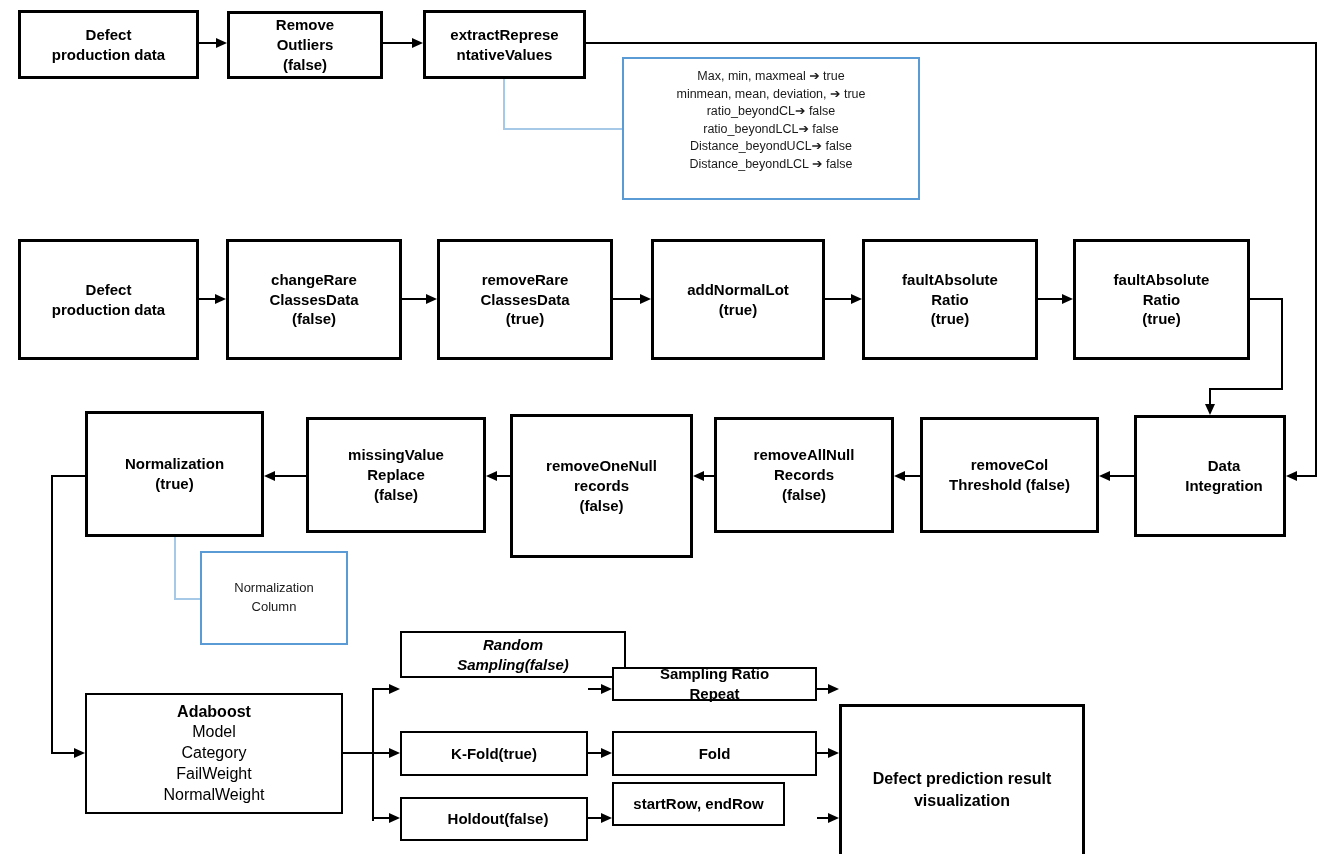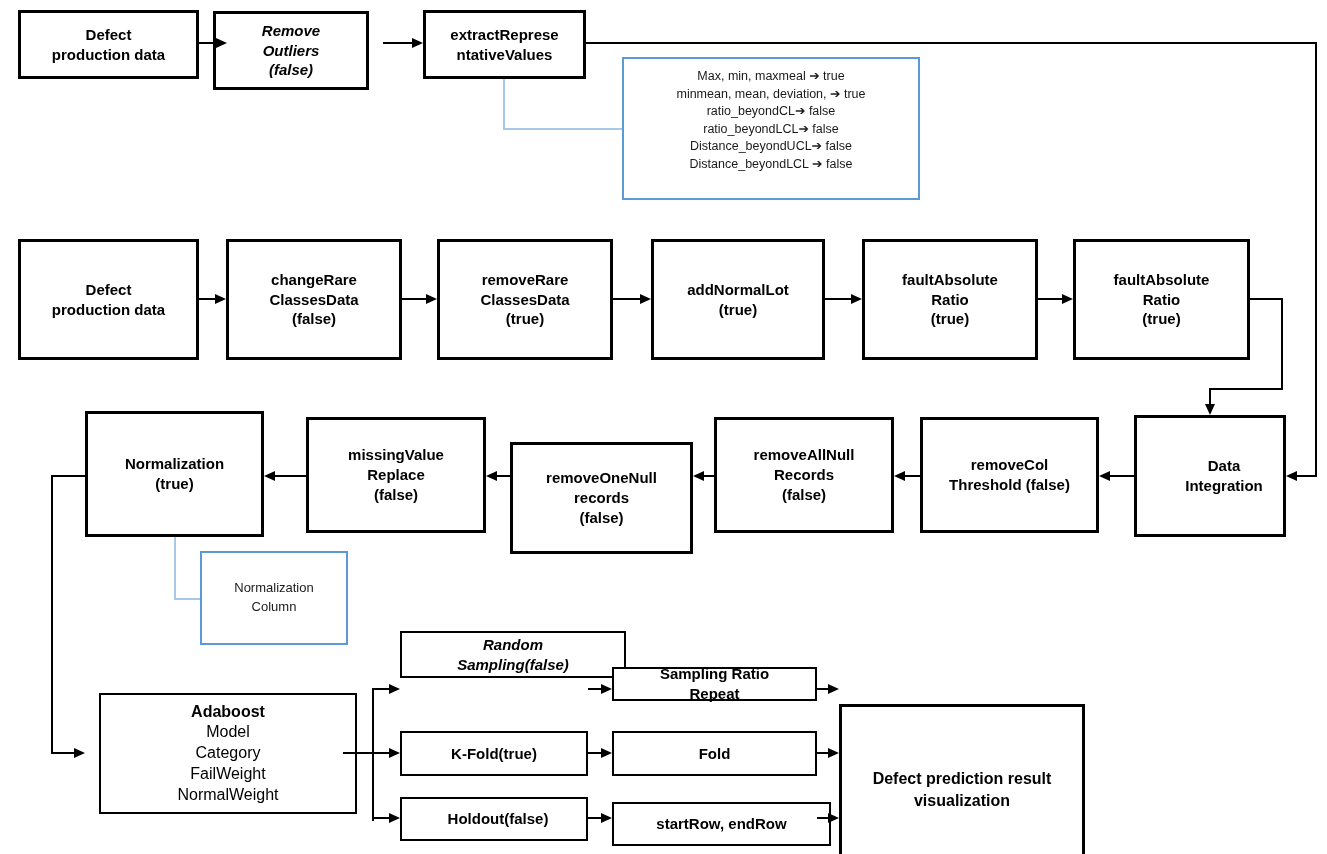--- a/index.html
+++ b/index.html
@@ -11,40 +11,40 @@
   .box.thin{border-width:2px;}
   .box.big{font-size:16px;margin-top:36px;}
   .bluebox{position:absolute;background:#fff;border:2px solid #5B9BD5;box-sizing:border-box;
        text-align:center;color:#1a1a1a;}
   .anno-lines{padding-top:9px;font-size:12.5px;line-height:17.6px;}
   .anno-lines span{display:block;}
   .anno-center{display:flex;align-items:center;justify-content:center;font-size:13px;
        line-height:1.45;white-space:pre-line;}
   .adb{position:absolute;box-sizing:border-box;background:#fff;border:2px solid #000;
        display:flex;flex-direction:column;align-items:center;justify-content:center;
-       font-size:16px;line-height:1.3;color:#000;text-align:center;margin-left:14px;}
+       font-size:16px;line-height:1.3;color:#000;text-align:center;}
   .adb .t{font-weight:bold;}
   .hl{position:absolute;height:2px;background:#000;}
   .vl{position:absolute;width:2px;background:#000;}
   .hl.blue,.vl.blue{background:#A6C9E8;}
   .ar{position:absolute;width:0;height:0;border-top:5px solid transparent;
       border-bottom:5px solid transparent;border-left:11px solid #000;}
   .al{position:absolute;width:0;height:0;border-top:5px solid transparent;
       border-bottom:5px solid transparent;border-right:11px solid #000;}
   .ad{position:absolute;width:0;height:0;border-left:5px solid transparent;
       border-right:5px solid transparent;border-top:11px solid #000;}
 </style>
 </head>
 <body>
 
 <div id="canvas">
 
   <div class="box" style="left:18px;top:10px;width:181px;height:69px;">Defect
 production data</div>
-  <div class="box" style="left:213px;top:11px;width:156px;height:79px;font-style:italic;">Remove
+  <div class="box" style="left:227px;top:11px;width:156px;height:68px;">Remove
 Outliers
 (false)</div>
   <div class="box" style="left:423px;top:10px;width:163px;height:69px;">extractReprese
 ntativeValues</div>
 
   <div class="hl" style="left:199px;top:42px;width:20px;"></div>
   <div class="ar" style="left:216px;top:38px;"></div>
   <div class="hl" style="left:383px;top:42px;width:30px;"></div>
   <div class="ar" style="left:412px;top:38px;"></div>
 
@@ -96,21 +96,21 @@
   <div class="vl" style="left:1281px;top:298px;height:92px;"></div>
   <div class="hl" style="left:1210px;top:388px;width:73px;"></div>
   <div class="vl" style="left:1209px;top:388px;height:17px;"></div>
   <div class="ad" style="left:1205px;top:404px;"></div>
 
   <div class="box" style="left:85px;top:411px;width:179px;height:126px;">Normalization
 (true)</div>
   <div class="box" style="left:306px;top:417px;width:180px;height:116px;">missingValue
 Replace
 (false)</div>
-  <div class="box" style="left:510px;top:442px;width:183px;height:112px;">removeOneNull
+  <div class="box" style="left:510px;top:414px;width:183px;height:144px;">removeOneNull
 records
 (false)</div>
   <div class="box" style="left:714px;top:417px;width:180px;height:116px;">removeAllNull
 Records
 (false)</div>
   <div class="box" style="left:920px;top:417px;width:179px;height:116px;">removeCol
 Threshold (false)</div>
   <div class="box" style="left:1134px;top:415px;width:152px;height:122px;padding-left:28px;">Data
 Integration</div>
 
@@ -160,21 +160,21 @@
   <div class="hl" style="left:588px;top:688px;width:14px;"></div>
   <div class="ar" style="left:601px;top:684px;"></div>
   <div class="hl" style="left:588px;top:752px;width:14px;"></div>
   <div class="ar" style="left:601px;top:748px;"></div>
   <div class="hl" style="left:588px;top:817px;width:14px;"></div>
   <div class="ar" style="left:601px;top:813px;"></div>
 
   <div class="box thin" style="left:612px;top:667px;width:205px;height:34px;">Sampling Ratio
 Repeat</div>
   <div class="box thin" style="left:612px;top:731px;width:205px;height:45px;">Fold</div>
-  <div class="box thin" style="left:612px;top:802px;width:219px;height:44px;">startRow, endRow</div>
+  <div class="box thin" style="left:612px;top:782px;width:173px;height:44px;">startRow, endRow</div>
 
   <div class="hl" style="left:817px;top:688px;width:12px;"></div>
   <div class="ar" style="left:828px;top:684px;"></div>
   <div class="hl" style="left:817px;top:752px;width:12px;"></div>
   <div class="ar" style="left:828px;top:748px;"></div>
   <div class="hl" style="left:817px;top:817px;width:12px;"></div>
   <div class="ar" style="left:828px;top:813px;"></div>
 
   <div class="box big" style="left:839px;top:668px;width:246px;height:171px;">Defect prediction result
 visualization</div>

